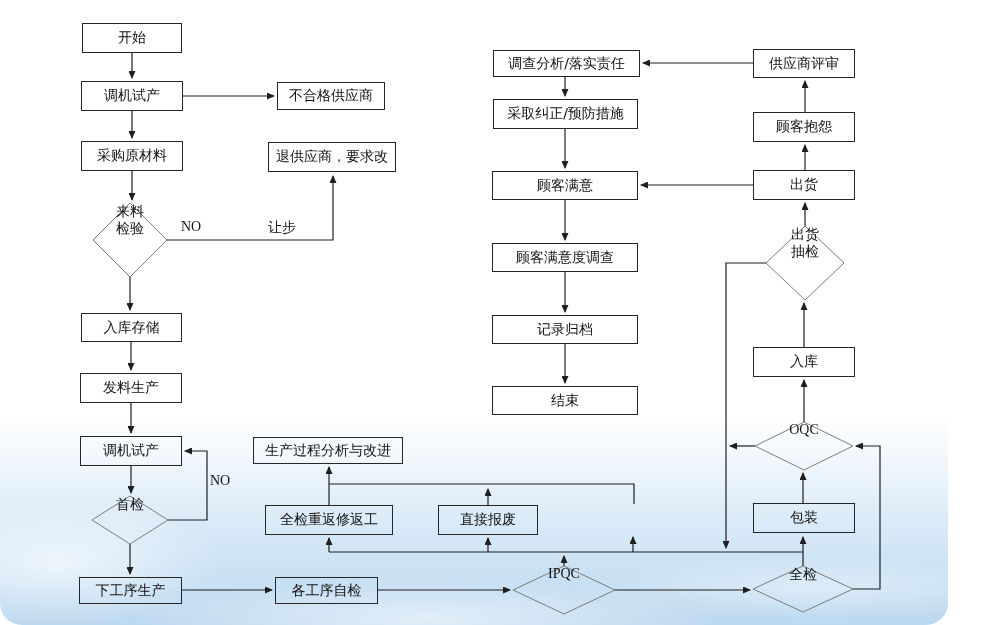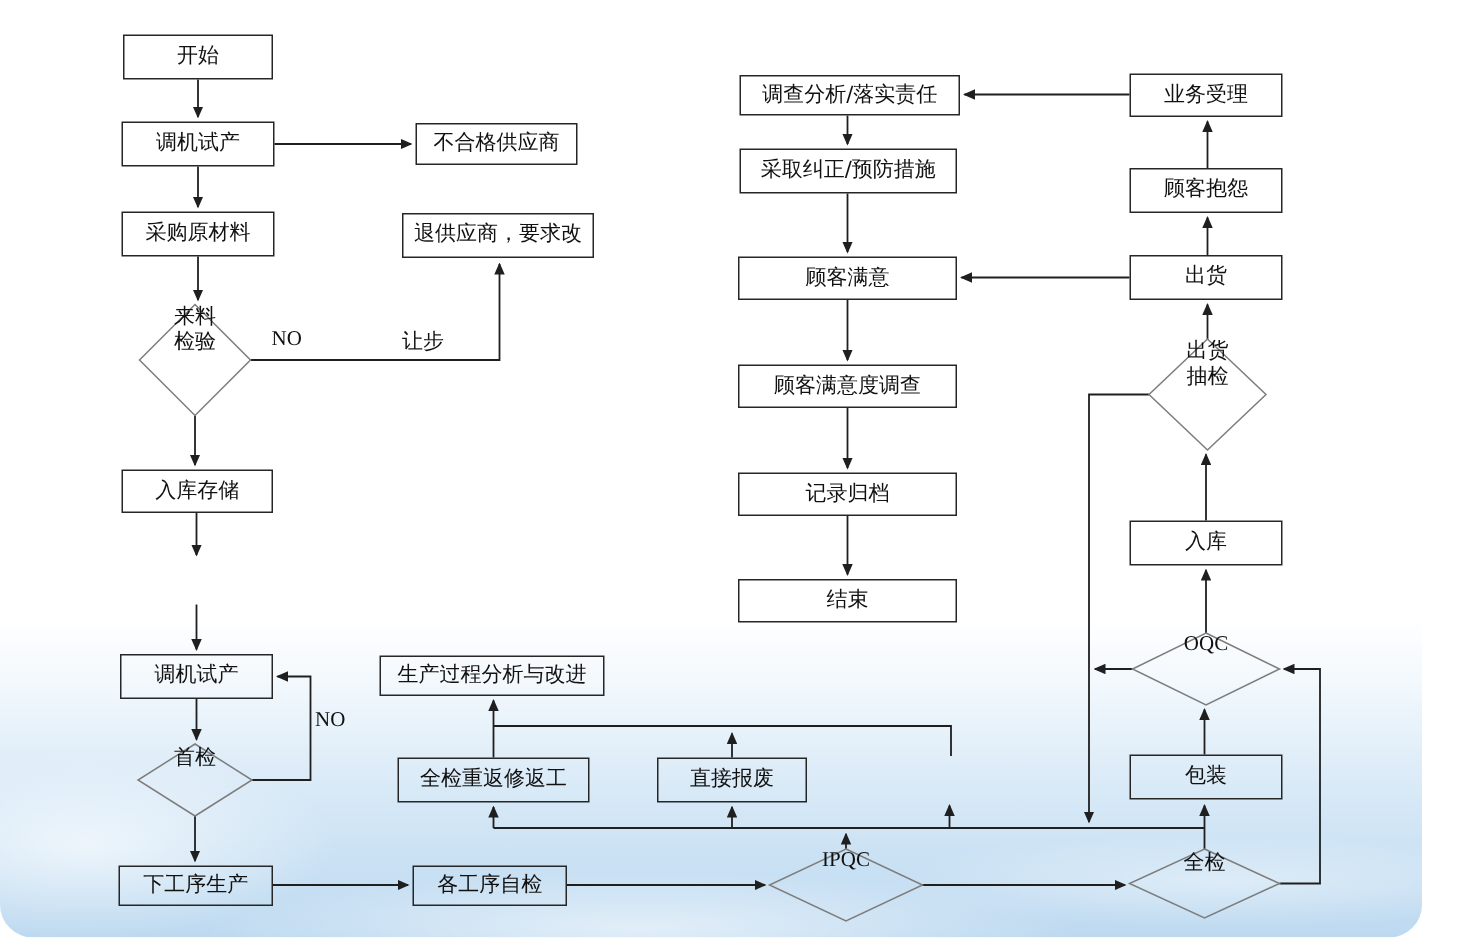--- a/index.html
+++ b/index.html
@@ -104,20 +104,23 @@
     </div>
   <div class="box" style="left:81px;top:141px;width:102px;height:30px">
       <span>采购原材料</span>
     </div>
   <div class="box" style="left:268px;top:142px;width:128px;height:30px">
       <span>退供应商，要求改</span>
     </div>
   <div class="box" style="left:81px;top:313px;width:101px;height:29px">
       <span>入库存储</span>
     </div>
+  <div class="box" style="left:80px;top:373px;width:102px;height:30px">
+      <span>发料生产</span>
+    </div>
   <div class="box" style="left:80px;top:436px;width:102px;height:30px">
       <span>调机试产</span>
     </div>
   <div class="box" style="left:79px;top:577px;width:103px;height:27px">
       <span>下工序生产</span>
     </div>
   <div class="box" style="left:275px;top:577px;width:103px;height:27px">
       <span>各工序自检</span>
     </div>
   <div class="box" style="left:253px;top:437px;width:150px;height:27px">
@@ -141,21 +144,21 @@
   <div class="box" style="left:492px;top:243px;width:146px;height:29px">
       <span>顾客满意度调查</span>
     </div>
   <div class="box" style="left:492px;top:315px;width:146px;height:29px">
       <span>记录归档</span>
     </div>
   <div class="box" style="left:492px;top:386px;width:146px;height:29px">
       <span>结束</span>
     </div>
   <div class="box" style="left:753px;top:49px;width:102px;height:29px">
-      <span>业务受理</span>
+      <span>供应商评审</span>
     </div>
   <div class="box" style="left:753px;top:112px;width:102px;height:30px">
       <span>顾客抱怨</span>
     </div>
   <div class="box" style="left:753px;top:170px;width:102px;height:30px">
       <span>出货</span>
     </div>
   <div class="box" style="left:753px;top:347px;width:102px;height:30px">
       <span>入库</span>
     </div>

